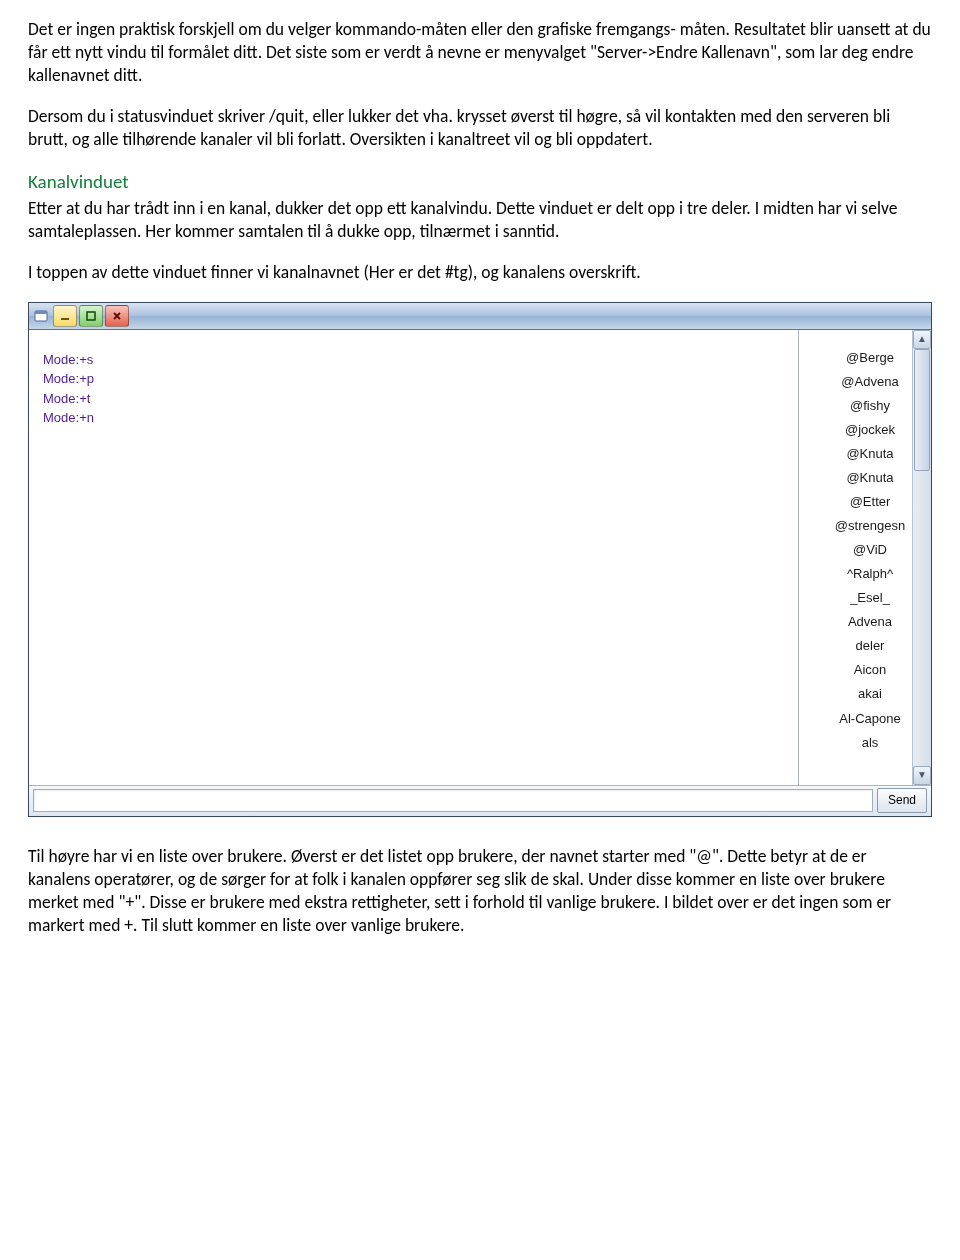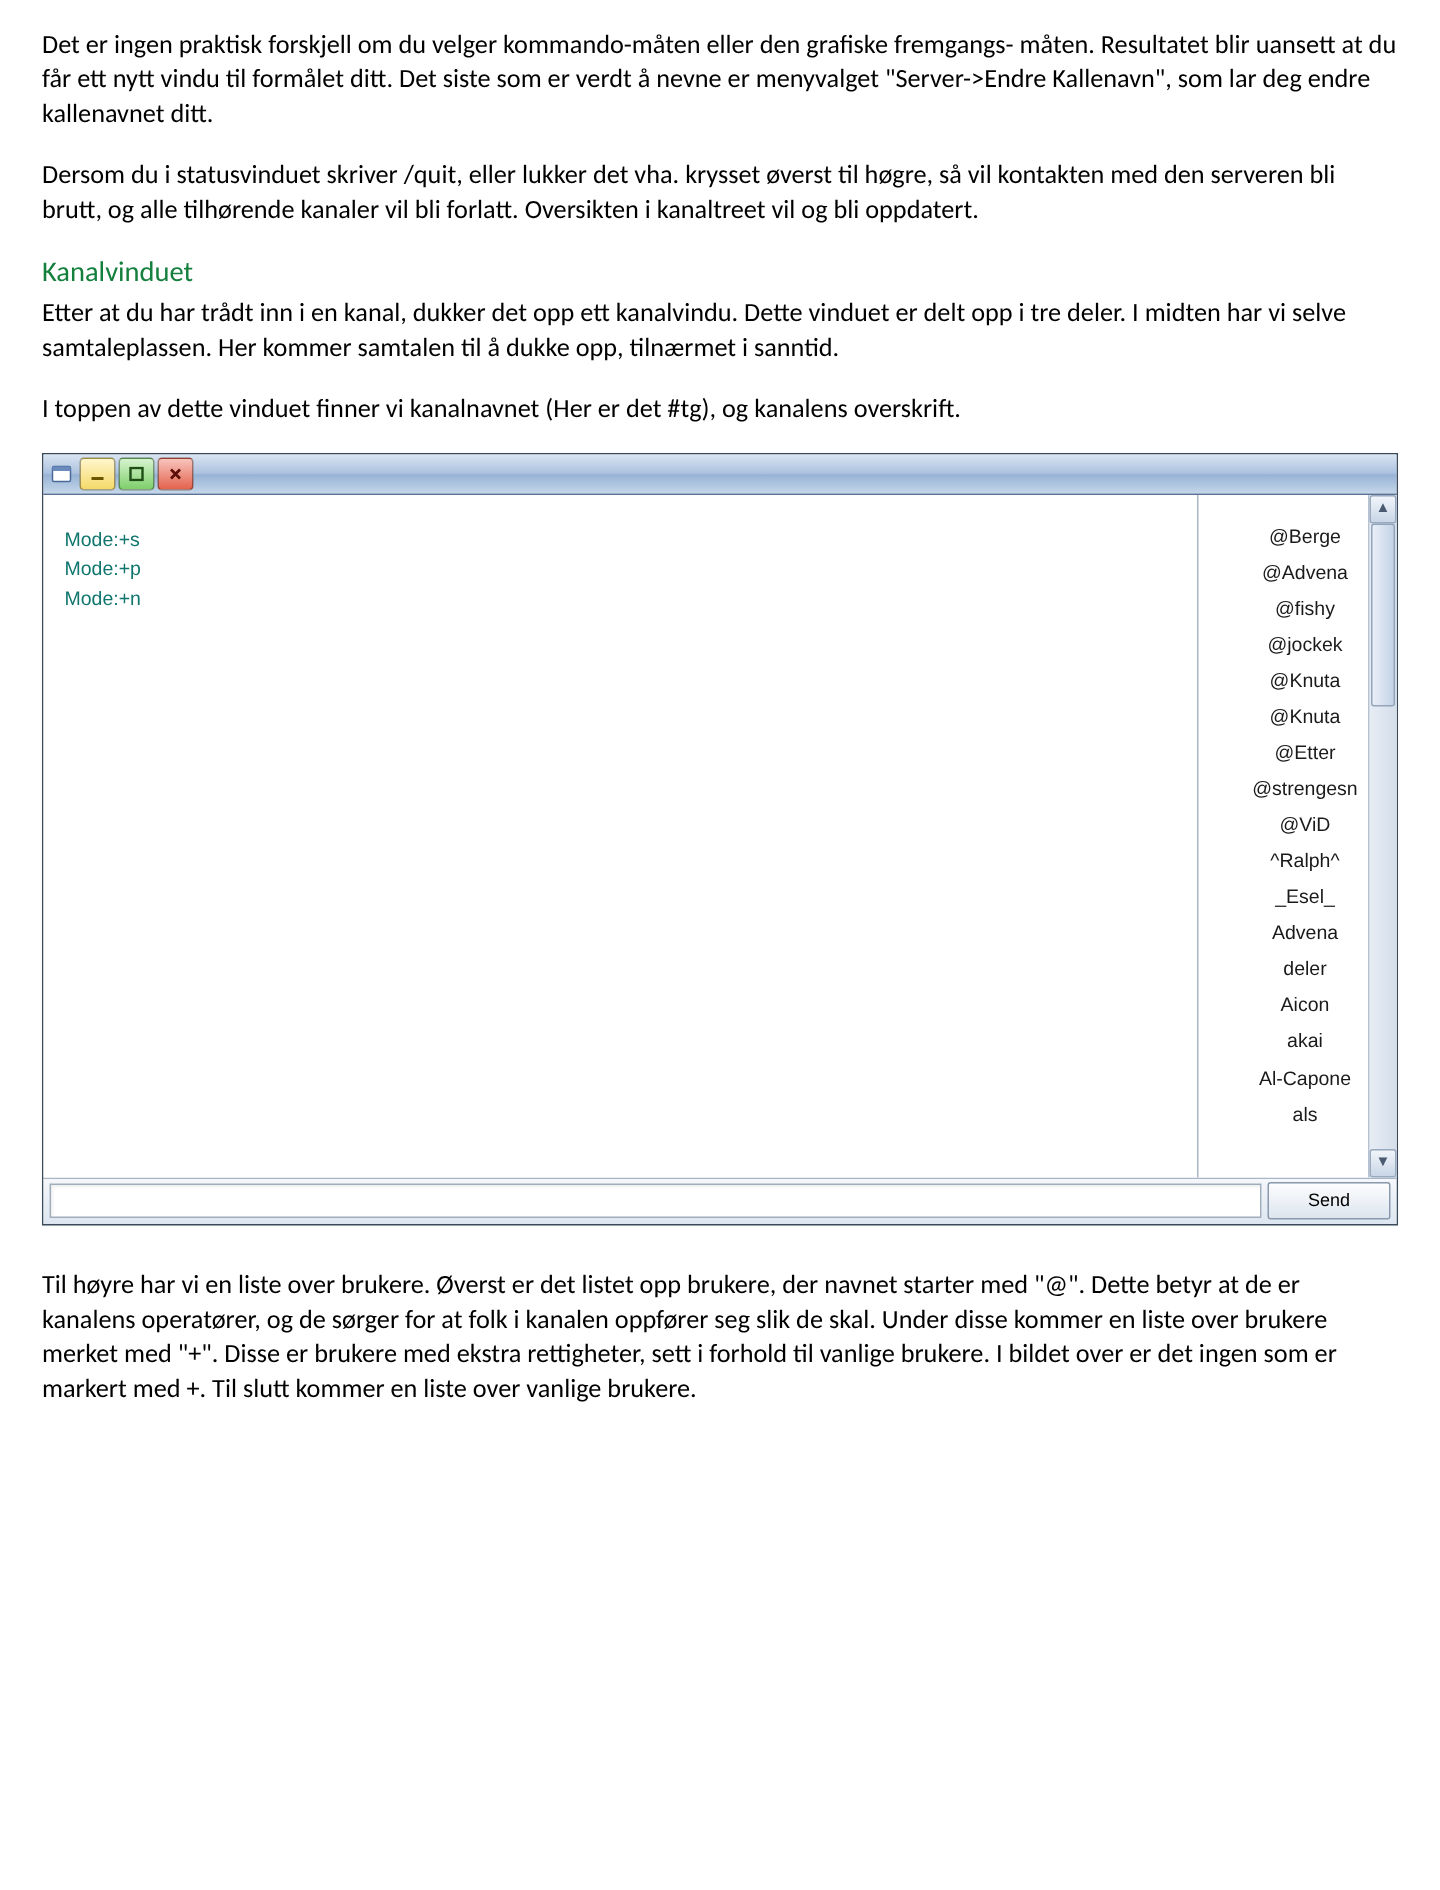--- a/index.html
+++ b/index.html
@@ -68,21 +68,21 @@
     height: 455px;
     position: relative;
     background: #fff;
   }
   .chatpane {
     flex: 1;
     border-right: 1px solid #a9b5c6;
     padding: 20px 10px 4px 14px;
     font-family: Verdana, Tahoma, sans-serif;
     font-size: 13px;
-    color: #0f766e;
+    color: #4c1d95;
     line-height: 1.5;
     position: relative;
   }
   .userpane {
     width: 122px;
     font-family: Tahoma, sans-serif;
     font-size: 13px;
     color: #1a1a1a;
     padding: 16px 0 0 10px;
     position: relative;
@@ -124,21 +124,21 @@
   }
   .msginput {
     flex:1;
     height: 21px;
     border: 1px solid #a0adba;
     background: #fff;
     box-shadow: inset 1px 1px 2px rgba(0,0,0,0.08);
   }
   .sendbtn {
     height: 23px;
-    padding: 0 26px;
+    padding: 0 10px;
     border: 1px solid #8b9aad;
     border-radius: 2px;
     background: linear-gradient(#fdfdfe,#dde5ef);
     font-family: Tahoma, sans-serif;
     font-size: 12px;
     display:flex; align-items:center;
   }
   .userpane .ulist { margin:0; padding:0; list-style:none;text-align:center; }
 </style>
 </head>
@@ -174,20 +174,21 @@
           <svg width="10" height="10">
             <path d="M2 2 L8 8 M8 2 L2 8" stroke="#5a0e07" stroke-width="1.8"></path>
           </svg>
         </div>
     </div>
   </div>
   <div class="client">
     <div class="chatpane">
       <div>Mode:+s</div>
       <div>Mode:+p</div>
+      <div>Mode:+t</div>
       <div>Mode:+n</div>
     </div>
     <div class="userpane">
       <ul class="ulist">
         <li>@Berge</li>
         <li>@Advena</li>
         <li>@fishy</li>
         <li>@jockek</li>
         <li>@Knuta</li>
         <li>@Knuta</li>

